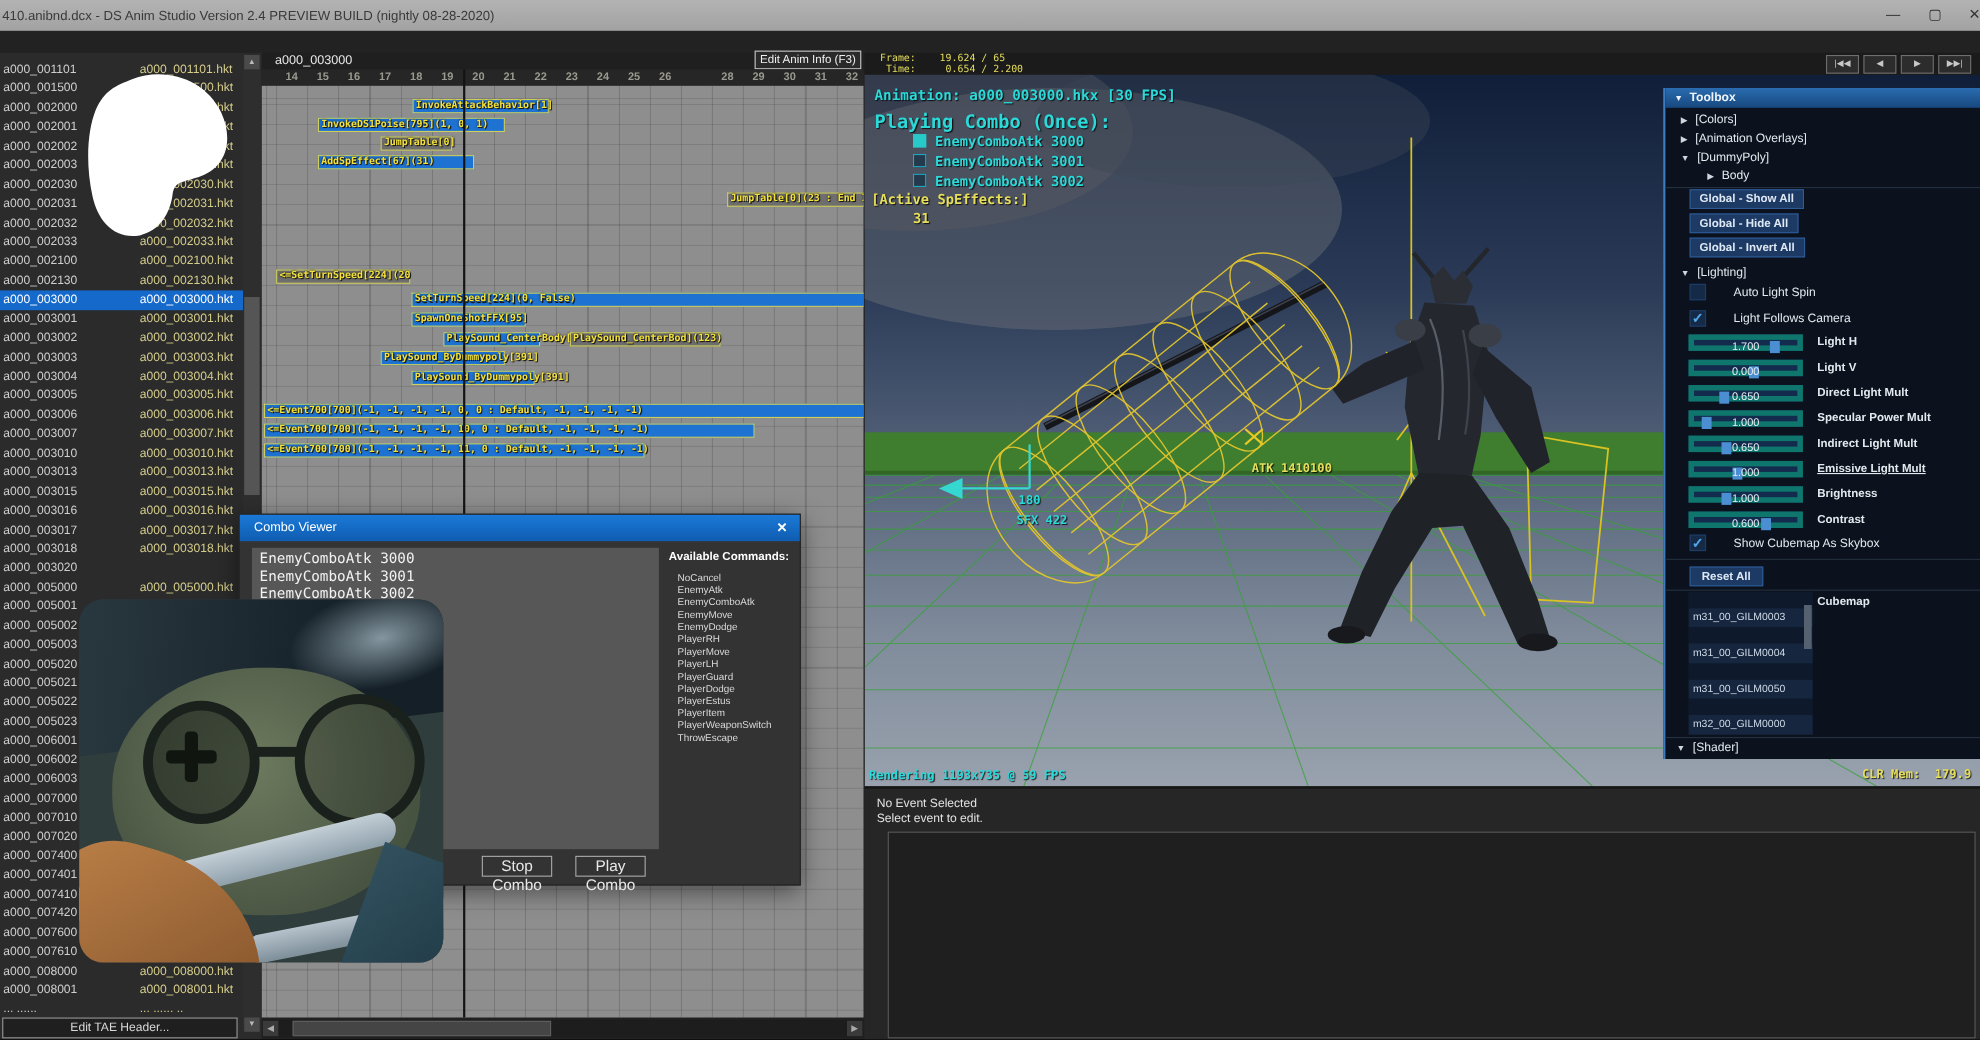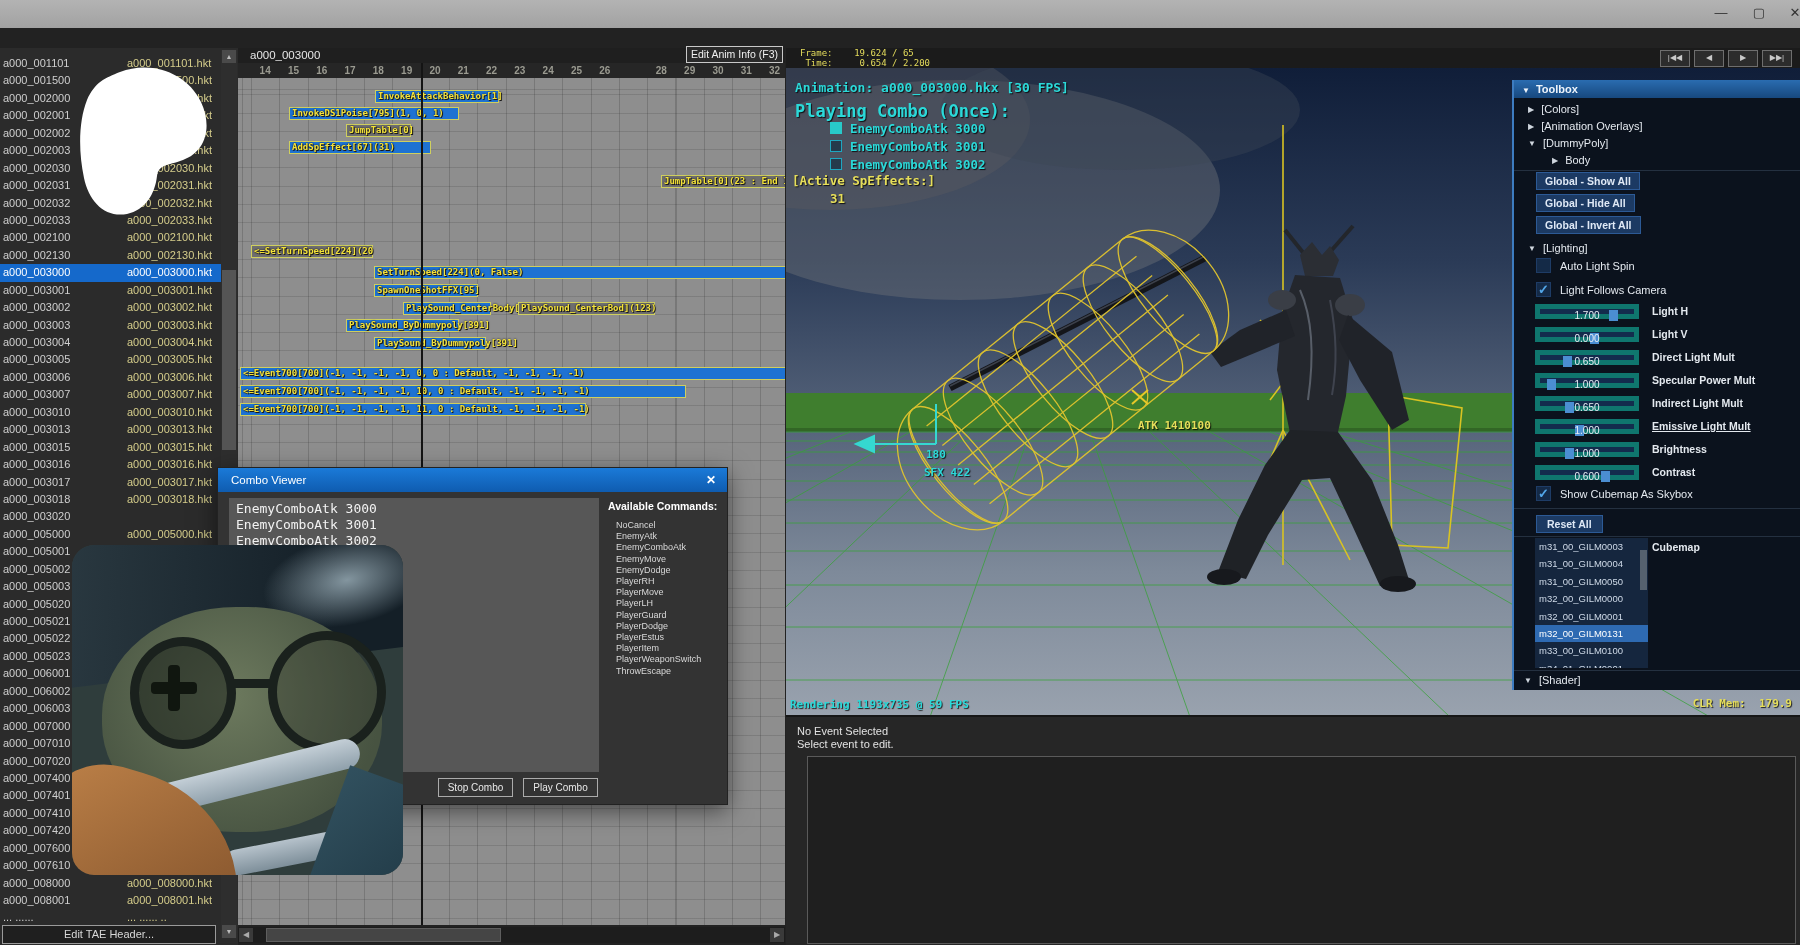--- a/index.html
+++ b/index.html
@@ -81,52 +81,52 @@
   
   .toolbox{left:1512px;top:80px;width:288px;height:610px;background:#0b121d;border-left:2px solid #3d7cc0;box-sizing:border-box;}
   .tb-header{position:absolute;left:0;top:0;width:100%;height:18px;background:linear-gradient(#2a6cb0,#17487e);
              color:#eef4fb;font-size:11px;font-weight:bold;line-height:18px;}
   .tb-header .caret{margin:0 6px 0 8px;font-size:8px;}
   .tree-row{position:absolute;left:14px;color:#e4e9ef;font-size:11px;height:17px;line-height:17px;display:flex;align-items:center;}
   .tree-row .caret{font-size:8px;margin-right:7px;color:#cfd6de;}
   .tree-row.ind{left:38px;}
   .gbtn{position:absolute;left:22px;height:18px;background:#1c3a63;border:1px solid #2c5a96;color:#dfe9f6;
         font-size:10.5px;font-weight:bold;line-height:16px;padding:0 8px;box-sizing:border-box;}
-  .tb-check{position:absolute;left:22px;display:flex;align-items:center;gap:9px;color:#e4e9ef;font-size:11px;}
+  .tb-check{position:absolute;left:22px;display:flex;align-items:center;gap:25px;color:#e4e9ef;font-size:11px;}
   .tb-check .box{width:15px;height:15px;background:#142a47;border:1px solid #1e3c66;color:#53a7e8;
                  font-size:13px;font-weight:bold;text-align:center;line-height:14px;box-sizing:border-box;}
   .slider{position:absolute;left:21px;width:104px;height:15px;background:#132c4d;border:5px solid #0f766e;box-sizing:border-box;}
   .slider .val{position:absolute;width:100%;text-align:center;color:#e8edf3;font-size:10px;line-height:13px;}
   .slider .thumb{position:absolute;top:1px;width:9px;height:11px;background:#4b8ed2;}
   .sl-label{position:absolute;left:138px;color:#e4e9ef;font-size:10.5px;font-weight:bold;line-height:15px;white-space:nowrap;}
   .reset-btn{position:absolute;left:22px;top:435px;height:18px;background:#1c3a63;border:1px solid #2c5a96;
              color:#dfe9f6;font-size:10.5px;font-weight:bold;line-height:16px;padding:0 10px;box-sizing:border-box;}
   .cube-list{position:absolute;left:21px;top:458px;width:113px;height:130px;background:#0e1a2c;overflow:hidden;}
   .cube-item{height:17.4px;line-height:17.4px;background:#15263e;color:#cfdaе8;color:#cfdae8;
-             font-size:9.5px;padding-left:4px;white-space:nowrap;}
+             font-size:9.5px;padding-left:4px;white-space:nowrap;margin-top:15px;}
   .cube-item.sel{background:#2e6ab2;color:#fff;}
   .cube-scroll{position:absolute;right:1px;top:8px;width:7px;height:40px;background:#55616e;}
   .cube-label{position:absolute;left:138px;top:461px;color:#e4e9ef;font-size:10.5px;font-weight:bold;}
   .tb-divider{position:absolute;left:0;width:100%;height:1px;background:#243040;}
 
   
   .dialog{left:217px;top:467px;width:511px;height:338px;background:#333;border:1px solid #222;
           box-shadow:0 6px 22px rgba(0,0,0,.5);box-sizing:border-box;}
   .dlg-title{position:absolute;left:0;top:0;width:100%;height:24px;background:linear-gradient(#1b7ad8,#0f5cb0);
              color:#fff;font-size:11.5px;line-height:24px;}
   .dlg-title span{padding-left:13px;}
   .dlg-close{position:absolute;right:7px;top:3px;width:18px;height:18px;color:#fff;font-size:12px;
              text-align:center;line-height:18px;font-weight:bold;}
   .dlg-list{position:absolute;left:11px;top:30px;width:370px;height:274px;background:#575757;
             font-family:"DejaVu Sans Mono",monospace;font-size:13px;color:#f2f2f2;line-height:16px;
             padding:3px 0 0 7px;box-sizing:border-box;overflow:hidden;}
   .avail-hdr{position:absolute;left:390px;top:32px;color:#fff;font-size:10.5px;font-weight:bold;}
   .avail-list{position:absolute;left:398px;top:52px;color:#d9d9d9;font-size:9px;line-height:11.2px;}
-  .dlg-btn{position:absolute;top:310px;width:75px;height:19px;border:1px solid #ababab;background:#333;
-           color:#e8e8e8;font-size:10px;text-align:center;line-height:17px;box-sizing:border-box;}
+  .dlg-btn{position:absolute;top:310px;width:64px;height:19px;border:1px solid #ababab;background:#333;
+           color:#e8e8e8;font-size:14px;text-align:center;line-height:17px;box-sizing:border-box;}
 
   
   .blob{left:75px;top:64px;width:140px;height:160px;}
   .avatar{left:72px;top:545px;width:331px;height:330px;border-radius:22px;overflow:hidden;background:#2f3d3c;}
   .avatar *{position:absolute;}
   .av-hat{left:-20px;top:-30px;width:400px;height:150px;background:linear-gradient(100deg,#2b3a42,#141f27 70%);transform:rotate(-7deg);}
   .av-hl{left:190px;top:-10px;width:170px;height:90px;background:radial-gradient(closest-side,#9fb3bd,transparent);opacity:.8;transform:rotate(-12deg);}
   .av-face{left:30px;top:62px;width:280px;height:225px;border-radius:48%;
            background:radial-gradient(circle at 45% 40%,#6d7a5e,#475341 75%);}
   .av-gl{border-radius:50%;border:9px solid #1a211d;background:rgba(18,24,20,.5);box-sizing:border-box;}
@@ -140,20 +140,21 @@
   .av-collar2{left:150px;top:285px;width:230px;height:26px;background:linear-gradient(#b6c2cb,#7e8f9a);border-radius:16px;transform:rotate(-11deg);}
   .av-shoulder{left:-40px;top:230px;width:210px;height:190px;background:linear-gradient(135deg,#bd8148,#784a26);transform:rotate(16deg);border-radius:30% 60% 20% 40%;}
   .av-teal{left:250px;top:240px;width:140px;height:140px;background:linear-gradient(120deg,#31505e,#1b323e);transform:rotate(20deg);}
 </style>
 </head>
 <body>
 
 <div class="app">
 
   <div class="abs titlebar">
+    <span class="ttl">410.anibnd.dcx - DS Anim Studio Version 2.4 PREVIEW BUILD (nightly 08-28-2020)</span>
     <span class="winbtn" style="right:62px;">—</span>
     <span class="winbtn" style="right:24px;">▢</span>
     <span class="winbtn" style="right:-12px;">✕</span>
   </div>
 
 
   <div class="abs leftpane">
     <div class="anim-rows">
 
         <div class="arow">

